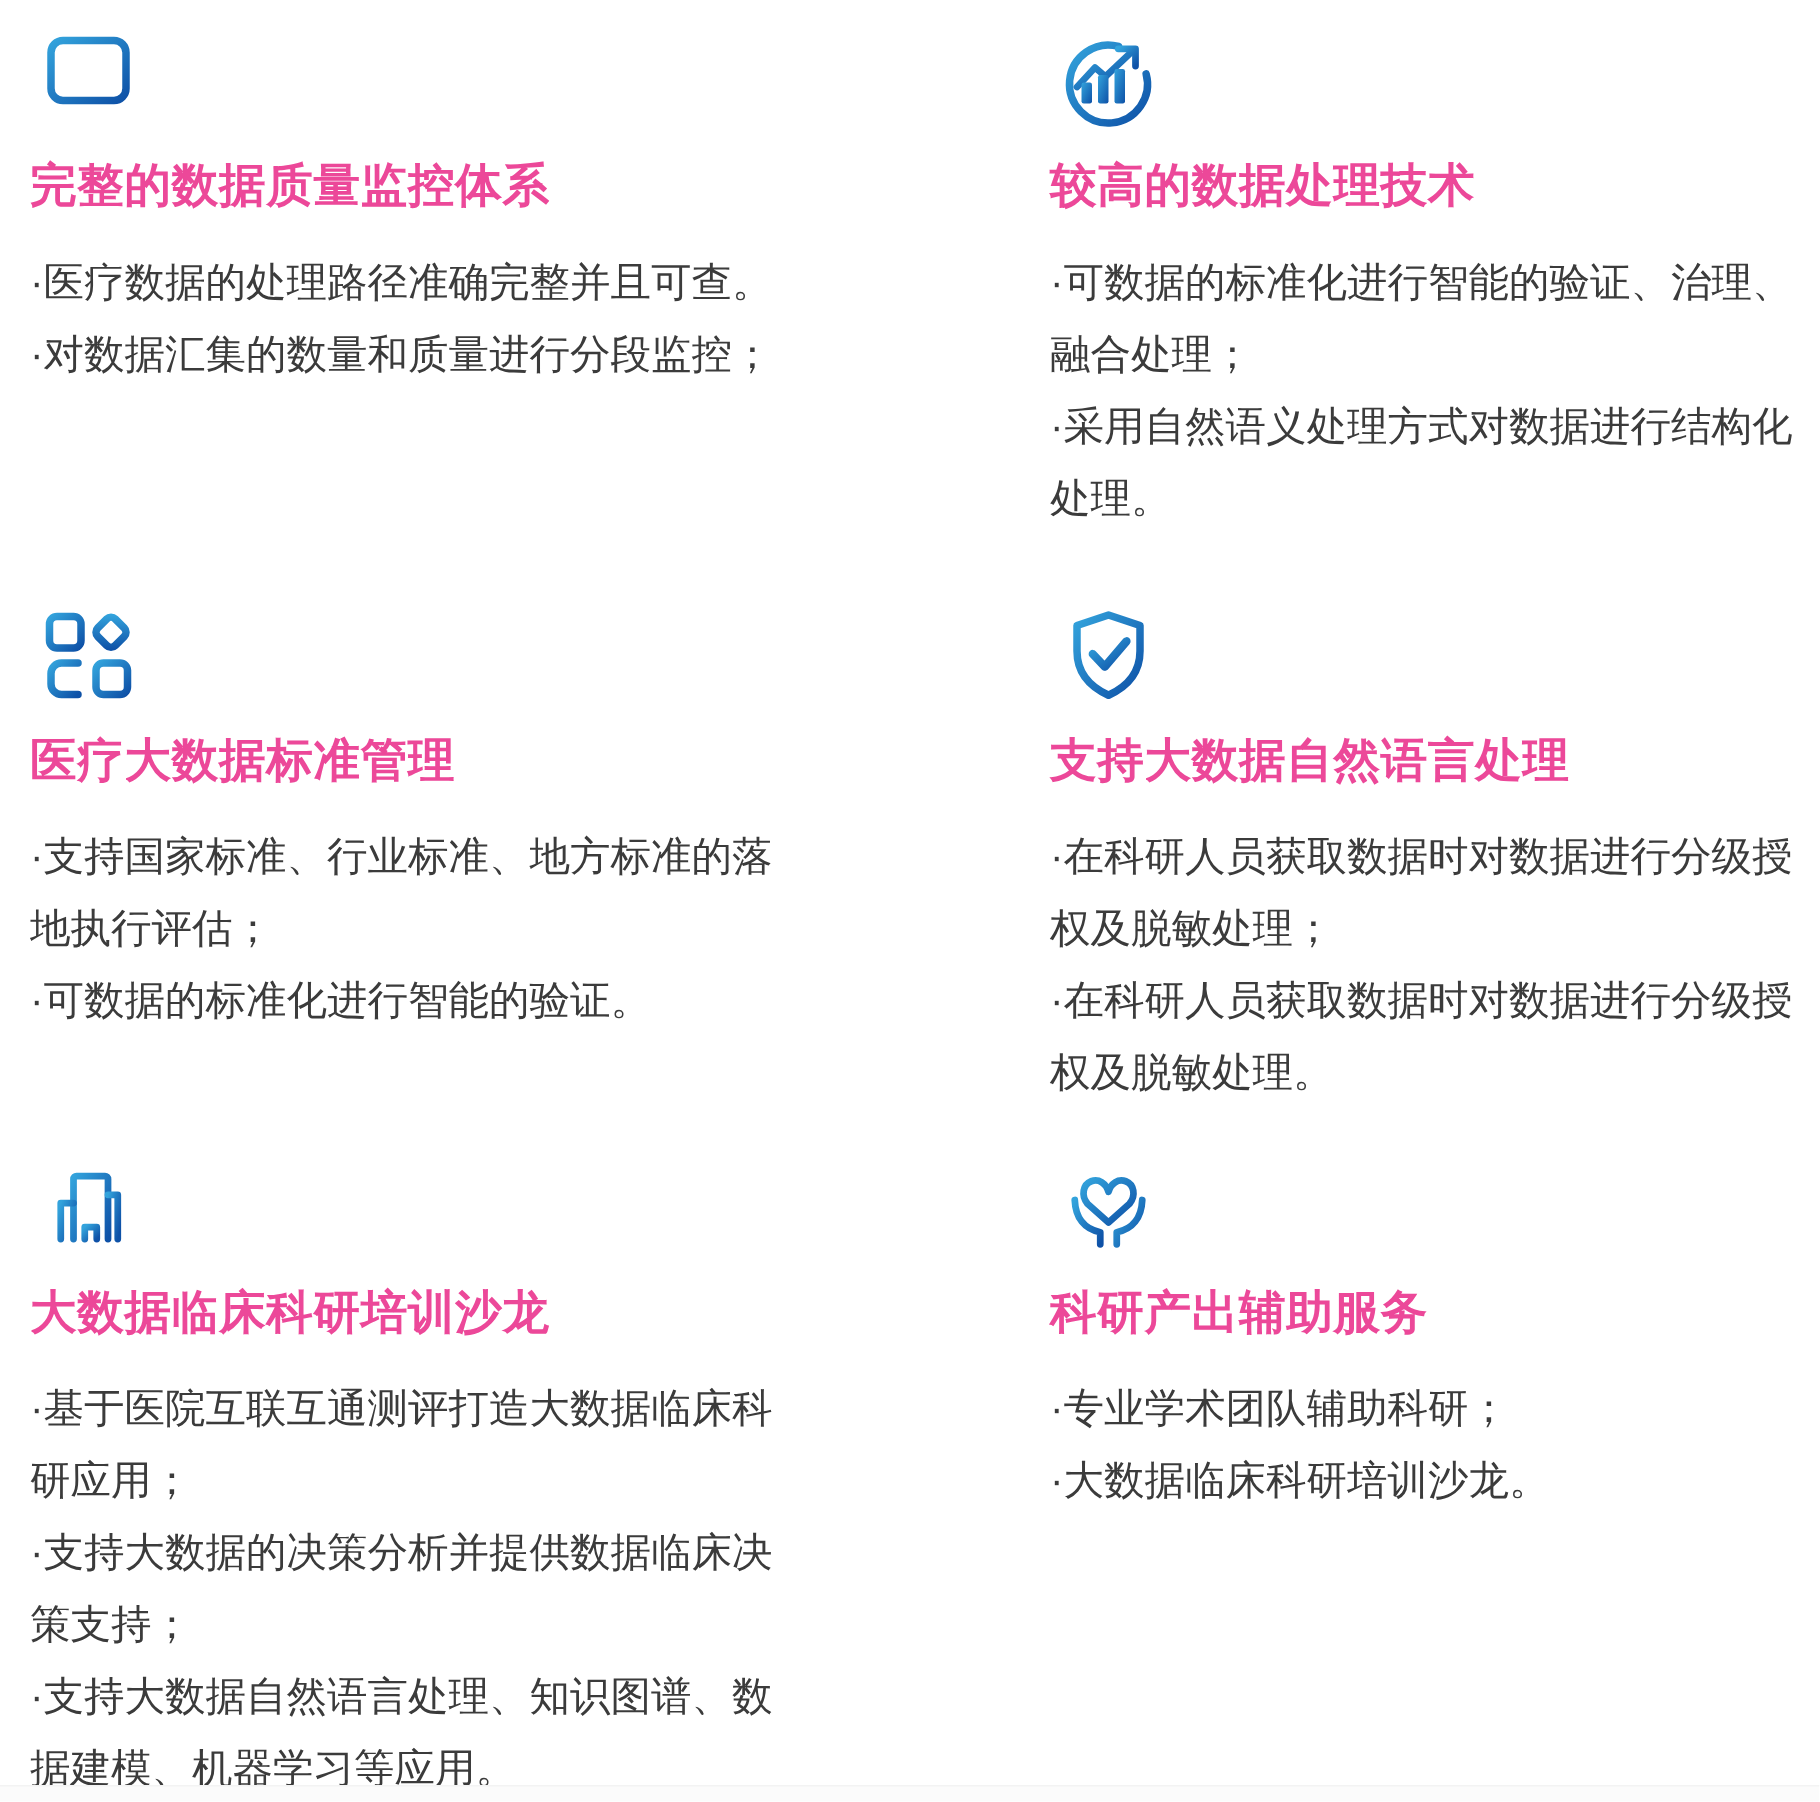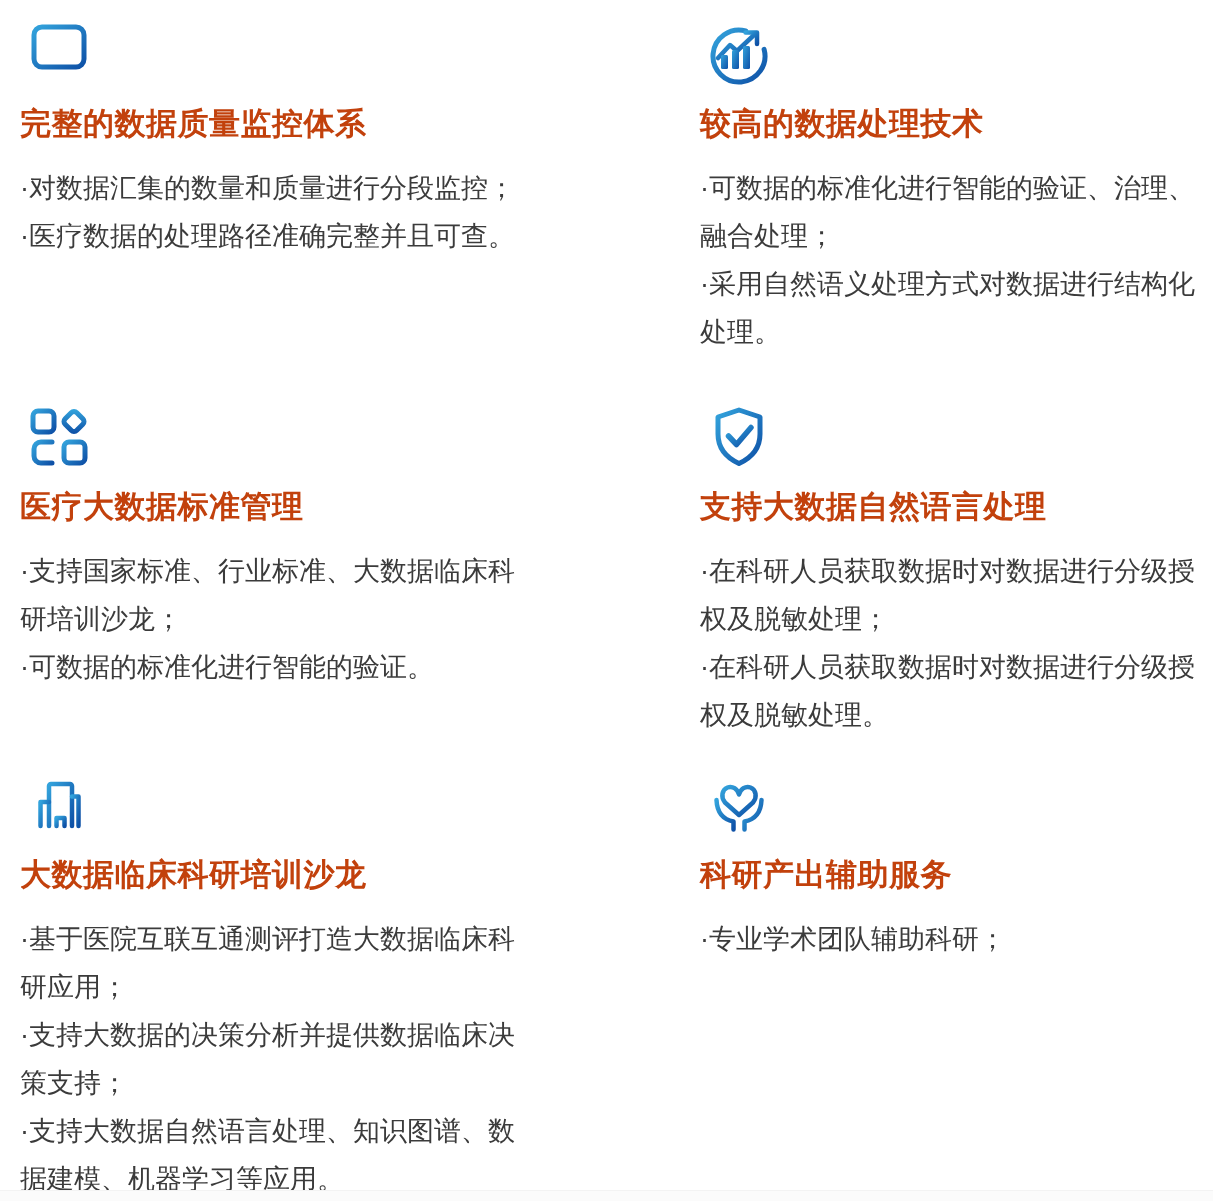--- a/index.html
+++ b/index.html
@@ -21,21 +21,21 @@
   .icon {
     width:64px; height:64px;
     display:block;
     margin:8px 0 0 7px;
   }
   .title {
     margin:18px 0 0 0;
     font-size:31px;
     line-height:40px;
     font-weight:700;
-    color:#c2410c;
+    color:#ec4899;
     letter-spacing:0.5px;
   }
   .bullets { margin-top:20px; }
   .bullets p {
     margin:0;
     font-size:27px;
     line-height:48px;
     font-weight:300;
     color:#3b3b3b;
   }
@@ -122,43 +122,43 @@
   </defs>
 </svg>
 
 <main class="grid">
   <section class="cell">
     <svg class="icon">
         <use href="#monitor-chart-icon"></use>
       </svg>
     <h3 class="title">完整的数据质量监控体系</h3>
     <div class="bullets">
+        <p>·医疗数据的处理路径准确完整并且可查。</p>
         <p>·对数据汇集的数量和质量进行分段监控；</p>
-        <p>·医疗数据的处理路径准确完整并且可查。</p>
       </div>
   </section>
 
   <section class="cell">
     <svg class="icon">
         <use href="#trend-chart-circle-icon"></use>
       </svg>
     <h3 class="title">较高的数据处理技术</h3>
     <div class="bullets">
         <p>·可数据的标准化进行智能的验证、治理、融合处理；</p>
         <p>·采用自然语义处理方式对数据进行结构化处理。</p>
       </div>
   </section>
 
   <section class="cell">
     <svg class="icon">
         <use href="#blocks-grid-icon"></use>
       </svg>
     <h3 class="title">医疗大数据标准管理</h3>
     <div class="bullets">
-        <p>·支持国家标准、行业标准、大数据临床科研培训沙龙；</p>
+        <p>·支持国家标准、行业标准、地方标准的落地执行评估；</p>
         <p>·可数据的标准化进行智能的验证。</p>
       </div>
   </section>
 
   <section class="cell">
     <svg class="icon">
         <use href="#shield-check-icon"></use>
       </svg>
     <h3 class="title">支持大数据自然语言处理</h3>
     <div class="bullets">
@@ -179,17 +179,18 @@
       </div>
   </section>
 
   <section class="cell">
     <svg class="icon">
         <use href="#heart-hands-icon"></use>
       </svg>
     <h3 class="title">科研产出辅助服务</h3>
     <div class="bullets">
         <p>·专业学术团队辅助科研；</p>
+        <p>·大数据临床科研培训沙龙。</p>
       </div>
   </section>
 </main>
 
 <div class="bottom-strip"></div>
 
 </body></html>

